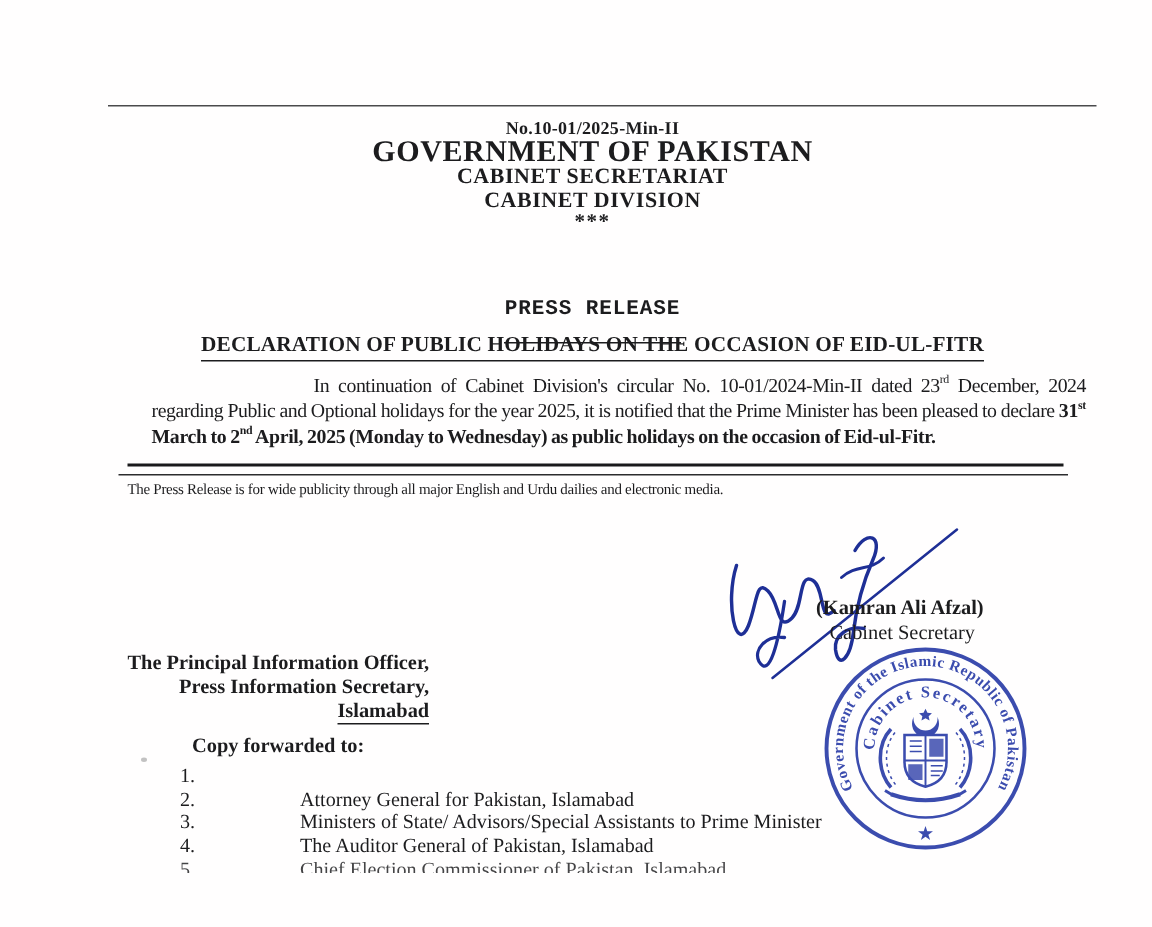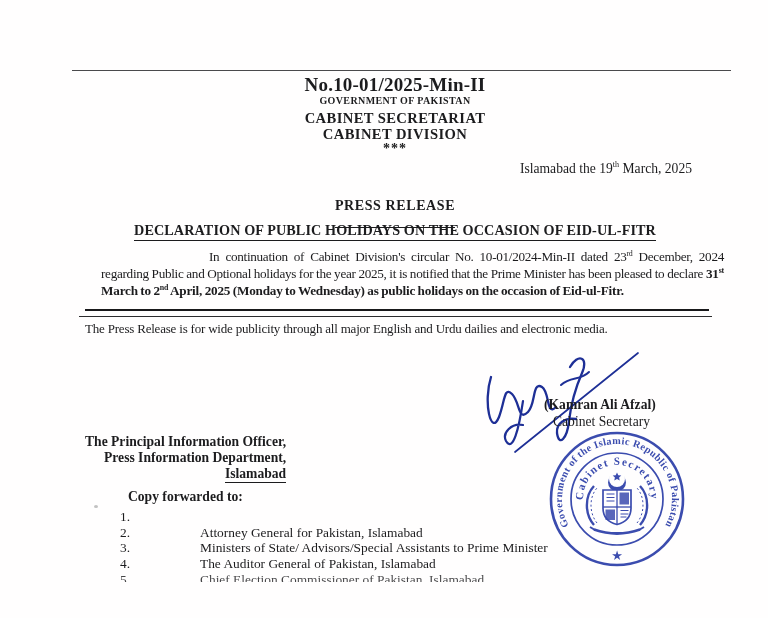--- a/index.html
+++ b/index.html
@@ -12,43 +12,43 @@
     overflow:hidden;
   }
   .page { position:absolute; inset:0; background:#fffefe; }
 
   .rule { position:absolute; height:0; }
   .rule-top { left:72px; top:70px; width:659px; border-top:1.6px solid #4a4a4c; }
   .rule-thick { left:85px; top:309px; width:624px; border-top:2px solid #19191b; }
   .rule-thin  { left:79px; top:316px; width:633px; border-top:1.3px solid #2c2c2e; }
 
   .header-block { position:absolute; left:85px; top:77px; width:620px; text-align:center; font-weight:bold; }
-  .header-block .ref   { font-size:19px; line-height:16px; letter-spacing:.2px; }
-  .header-block .org1  { font-size:10px;   line-height:16.5px; letter-spacing:.4px; }
+  .header-block .ref   { font-size:12px; line-height:16px; letter-spacing:.2px; }
+  .header-block .org1  { font-size:20px;   line-height:16.5px; letter-spacing:.4px; }
   .header-block .org2  { font-size:14.6px; line-height:16px; letter-spacing:.4px; }
   .header-block .org3  { font-size:14.6px; line-height:16px; letter-spacing:.4px; }
   .header-block .stars { font-size:14px;   line-height:13px; letter-spacing:1px; }
 
   .date-line { position:absolute; right:76px; top:161px; font-size:13.6px; }
   sup { font-size:60%; vertical-align:super; line-height:0; }
 
   .pr-title { position:absolute; left:85px; top:196px; width:620px; text-align:center; }
-  .pr-title span { font-weight:bold; font-size:14px; letter-spacing:.6px; border-bottom:1.6px solid #1c1c1e; padding-bottom:14px; }
+  .pr-title span { font-weight:bold; font-size:14px; letter-spacing:.6px; border-bottom:1.6px solid #1c1c1e; padding-bottom:14px;font-family:Liberation Mono, monospace; }
 
   .decl-title { position:absolute; left:85px; top:221px; width:620px; text-align:center; }
   .decl-title span { font-weight:bold; font-size:14.2px; letter-spacing:.1px; border-bottom:1.7px solid #1c1c1e; padding-bottom:1.5px; }
 
   .body-par {
     position:absolute; left:85px; top:248px; width:623px;
     font-size:13.2px; line-height:17.2px; text-align:justify;
     text-indent:108px; letter-spacing:-.3px; word-spacing:-.6px;margin-left:16px;
   }
   .body-par b { letter-spacing:-.2px; }
 
-  .publicity { position:absolute; left:85px; top:321px; width:640px; font-size:13px; letter-spacing:-.2px;font-family:Liberation Serif, serif; }
+  .publicity { position:absolute; left:85px; top:321px; width:640px; font-size:10px; letter-spacing:-.2px;font-family:Liberation Serif, serif; }
 
   .sig-svg { position:absolute; left:478px; top:344px; width:172px; height:122px; }
   .sig-name  { position:absolute; left:544px; top:397px; font-size:13.6px; font-weight:bold; }
   .sig-title { position:absolute; left:553px; top:414px; font-size:13.6px; }
 
   .stamp-svg { position:absolute; left:542px; top:424px; width:150px; height:150px; opacity:.92; }
 
   .addr { position:absolute; left:85px; top:434px; font-size:13.6px; font-weight:bold; line-height:15.8px;text-align:right; }
   .addr .u { border-bottom:1.6px solid #1c1c1e; padding-bottom:.5px; display:inline-block; }
 
@@ -70,21 +70,20 @@
   <div class="rule rule-top"></div>
 
   <div class="header-block">
     <div class="ref">No.10-01/2025-Min-II</div>
     <div class="org1">GOVERNMENT OF PAKISTAN</div>
     <div class="org2">CABINET SECRETARIAT</div>
     <div class="org3">CABINET DIVISION</div>
     <div class="stars">***</div>
   </div>
 
-  <div class="date-line"><span>Islamabad the 19</span><sup>th</sup><span> March, 2025</span></div>
 
   <div class="pr-title">
     <span>PRESS RELEASE</span>
   </div>
 
   <div class="decl-title">
     <span>DECLARATION OF PUBLIC HOLIDAYS ON THE OCCASION OF EID-UL-FITR</span>
   </div>
 
   <div class="body-par"><span>In continuation of Cabinet Division's circular No. 10-01/2024-Min-II dated 23</span><sup>rd</sup><span> December, 2024 regarding Public and Optional holidays for the year 2025, it is notified that the Prime Minister has been pleased to declare </span><b>31</b><sup><b>st</b></sup><b> March to 2</b><sup><b>nd</b></sup><b> April, 2025 (Monday to Wednesday) as public holidays on the occasion of Eid-ul-Fitr.</b></div>
@@ -149,21 +148,21 @@
 
       <g stroke="#2b3da8" fill="none">
         <path d="M 52 105.5 Q 75 113.5 98 105.5" stroke-width="2.8"></path>
         <path d="M 48 103 L 53 106 M 102 103 L 97 106" stroke-width="2"></path>
       </g>
     </g>
   </svg>
 
   <div class="addr">
     <div>The Principal Information Officer,</div>
-    <div>Press Information Department,</div>
+    <div>Press Information Secretary,</div>
     <div><span class="u">Islamabad</span></div>
   </div>
 
   <div class="copy-head">Copy forwarded to:</div>
 
   <div class="copy-list">
     <div class="copy-row">
       <span class="num">1.</span>
     </div>
     <div class="copy-row">

